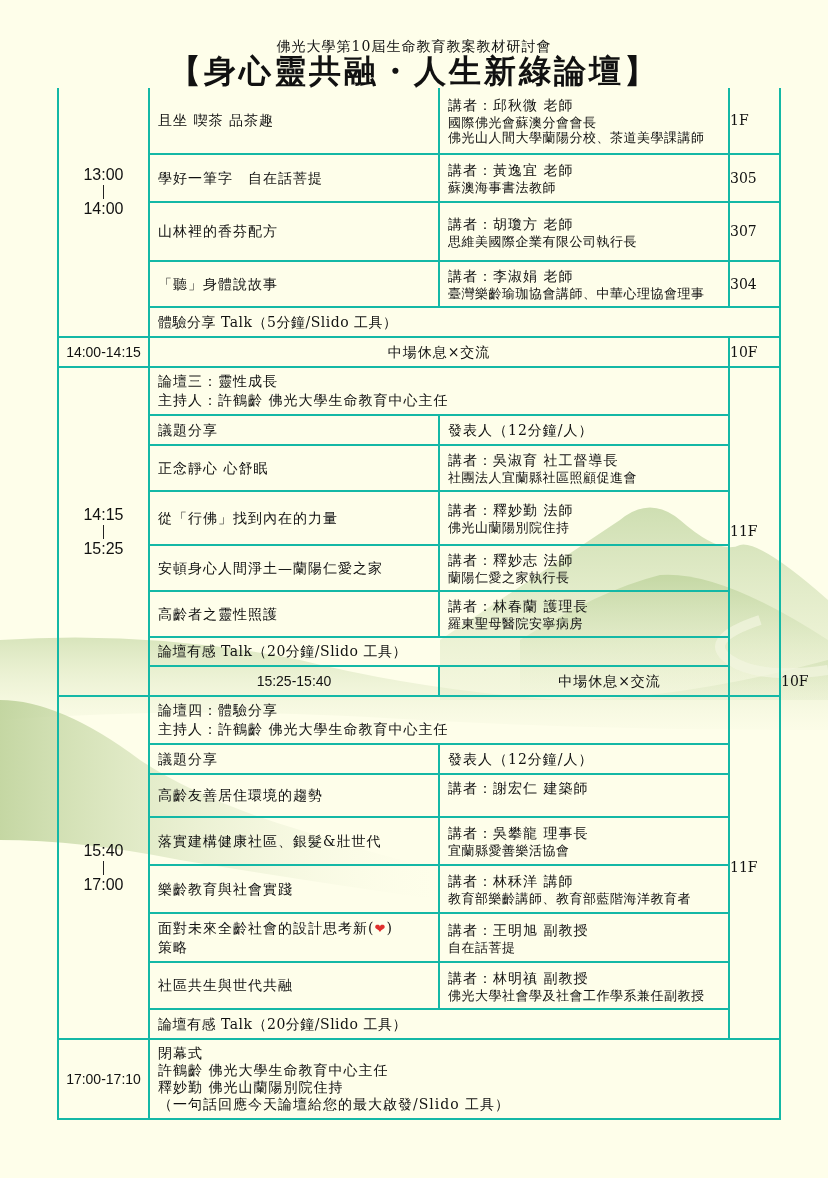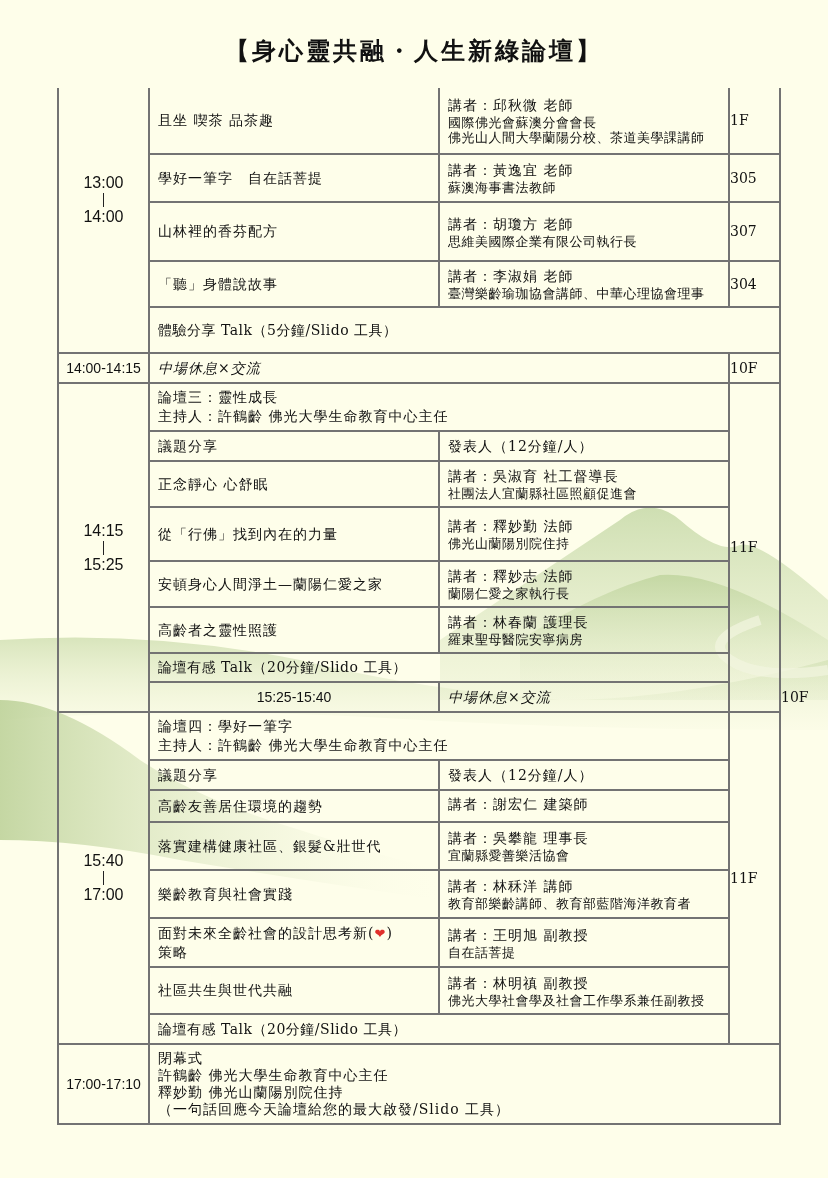--- a/index.html
+++ b/index.html
@@ -5,38 +5,38 @@
   html, body { margin:0; padding:0; }
   body {
     width:828px; height:1178px; position:relative; overflow:hidden;
     background:#fefeea;
     font-family:"DejaVu Serif","Liberation Serif",serif;
     color:#111;
   }
   .bg { position:absolute; left:0; top:0; width:828px; height:1178px; z-index:0; }
   .header { position:absolute; left:0; top:36px; width:828px; text-align:center; z-index:2; }
   .subtitle { font-size:14px; letter-spacing:1px; line-height:20px; }
-  .title { font-size:24px; font-weight:bold; letter-spacing:3px; line-height:32px; margin-top:-1px; }
+  .title { font-size:32px; font-weight:bold; letter-spacing:3px; line-height:32px; margin-top:-1px; }
   table.sched {
     position:absolute; left:57px; top:88px; z-index:2;
     border-collapse:collapse; width:722px; table-layout:fixed;
   }
   table.sched td {
-    border:2px solid #737373; padding:0 8px; vertical-align:middle;
+    border:2px solid #14b8a6; padding:0 8px; vertical-align:middle;
     font-size:14px; line-height:19px;
   }
   table.sched tr:first-child td { border-top:none; }
   .c-time { width:76px; text-align:center; font-family:"Liberation Sans","DejaVu Sans",sans-serif; font-size:12.5px; padding:0 !important; }
   .time-big { font-family:"Liberation Sans","DejaVu Sans",sans-serif; font-size:16px; line-height:20px; text-align:center; }
   .time-bar { display:block; width:1px; height:14px; background:#222; margin:0 auto; }
   .c-room { width:35px; text-align:left; font-size:14px; padding:0 !important; }
   .c-topic { letter-spacing:1px; }
   .sp-name { font-size:14px; letter-spacing:1px; line-height:19px; }
   .sp-aff { font-size:13px; letter-spacing:0.5px; line-height:15px; }
-  .center { letter-spacing:1px;font-style:italic; }
+  .center { text-align:center; letter-spacing:1px; }
   .talk { letter-spacing:0.5px; }
   .forum-head { line-height:19px; letter-spacing:1px; }
   .heart { color:#e0302c; font-size:13px; }
   .vt { vertical-align:top !important; padding-top:4px !important; }
 </style>
 </head>
 <body>
 
 <svg class="bg" viewBox="0 0 828 1178" preserveAspectRatio="none">
   <defs>
@@ -54,20 +54,21 @@
     </linearGradient>
   </defs>
   <path d="M440 640 Q560 560 620 520 Q650 495 680 520 Q720 555 740 545 Q760 540 828 600 L828 700 L440 700 Z" fill="url(#g1)" opacity="0.85"></path>
   <path d="M520 640 Q600 590 660 575 Q720 570 828 640 L828 700 L520 700 Z" fill="url(#g2)" opacity="0.7"></path>
   <path d="M0 640 Q150 630 300 660 Q420 690 560 700 Q680 700 828 660 L828 730 Q600 730 420 720 Q200 705 0 720 Z" fill="url(#g2)" opacity="0.55"></path>
   <path d="M0 700 Q60 700 140 760 Q200 800 300 830 Q360 850 440 870 L440 900 Q300 880 180 860 Q80 840 0 840 Z" fill="url(#g3)" opacity="0.8"></path>
   <path d="M760 620 Q700 640 730 660 Q760 680 828 670" fill="none" stroke="#f2f5df" stroke-width="10" opacity="0.7"></path>
 </svg>
 
 <div class="header">
+  <div class="subtitle">佛光大學第10屆生命教育教案教材研討會</div>
   <div class="title">【身心靈共融・人生新綠論壇】</div>
 </div>
 
 <table class="sched">
   <colgroup>
     <col style="width:91px">
     <col style="width:290px">
     <col style="width:290px">
     <col style="width:51px">
   </colgroup>
@@ -106,21 +107,21 @@
     <td class="c-room">307</td>
   </tr>
   <tr style="height:46px">
     <td class="c-topic">「聽」身體說故事</td>
     <td>
       <div class="sp-name">講者：李淑娟 老師</div>
       <div class="sp-aff">臺灣樂齡瑜珈協會講師、中華心理協會理事</div>
     </td>
     <td class="c-room">304</td>
   </tr>
-  <tr style="height:46px">
+  <tr style="height:30px">
     <td colspan="3" class="talk">體驗分享 Talk（5分鐘/Slido 工具）</td>
   </tr>
 
   <tr style="height:30px">
     <td class="c-time">14:00-14:15</td>
     <td colspan="2" class="center">中場休息×交流</td>
     <td class="c-room">10F</td>
   </tr>
 
   <tr style="height:48px">
@@ -181,30 +182,30 @@
 
   <tr style="height:48px">
     <td class="c-time" rowspan="8">
       <div class="time-big">
         <div>15:40</div>
         <span class="time-bar"></span>
         <div>17:00</div>
       </div>
     </td>
     <td colspan="2" class="forum-head">
-      <div>論壇四：學好一筆字</div>
+      <div>論壇四：體驗分享</div>
       <div>主持人：許鶴齡 佛光大學生命教育中心主任</div>
     </td>
     <td class="c-room" rowspan="8">11F</td>
   </tr>
   <tr style="height:30px">
     <td class="c-topic">議題分享</td>
     <td class="c-topic">發表人（12分鐘/人）</td>
   </tr>
-  <tr style="height:32px">
+  <tr style="height:43px">
     <td class="c-topic">高齡友善居住環境的趨勢</td>
     <td class="vt">
       <div class="sp-name">講者：謝宏仁 建築師</div>
     </td>
   </tr>
   <tr style="height:48px">
     <td class="c-topic">落實建構健康社區、銀髮&amp;壯世代</td>
     <td>
       <div class="sp-name">講者：吳攀龍 理事長</div>
       <div class="sp-aff">宜蘭縣愛善樂活協會</div>

